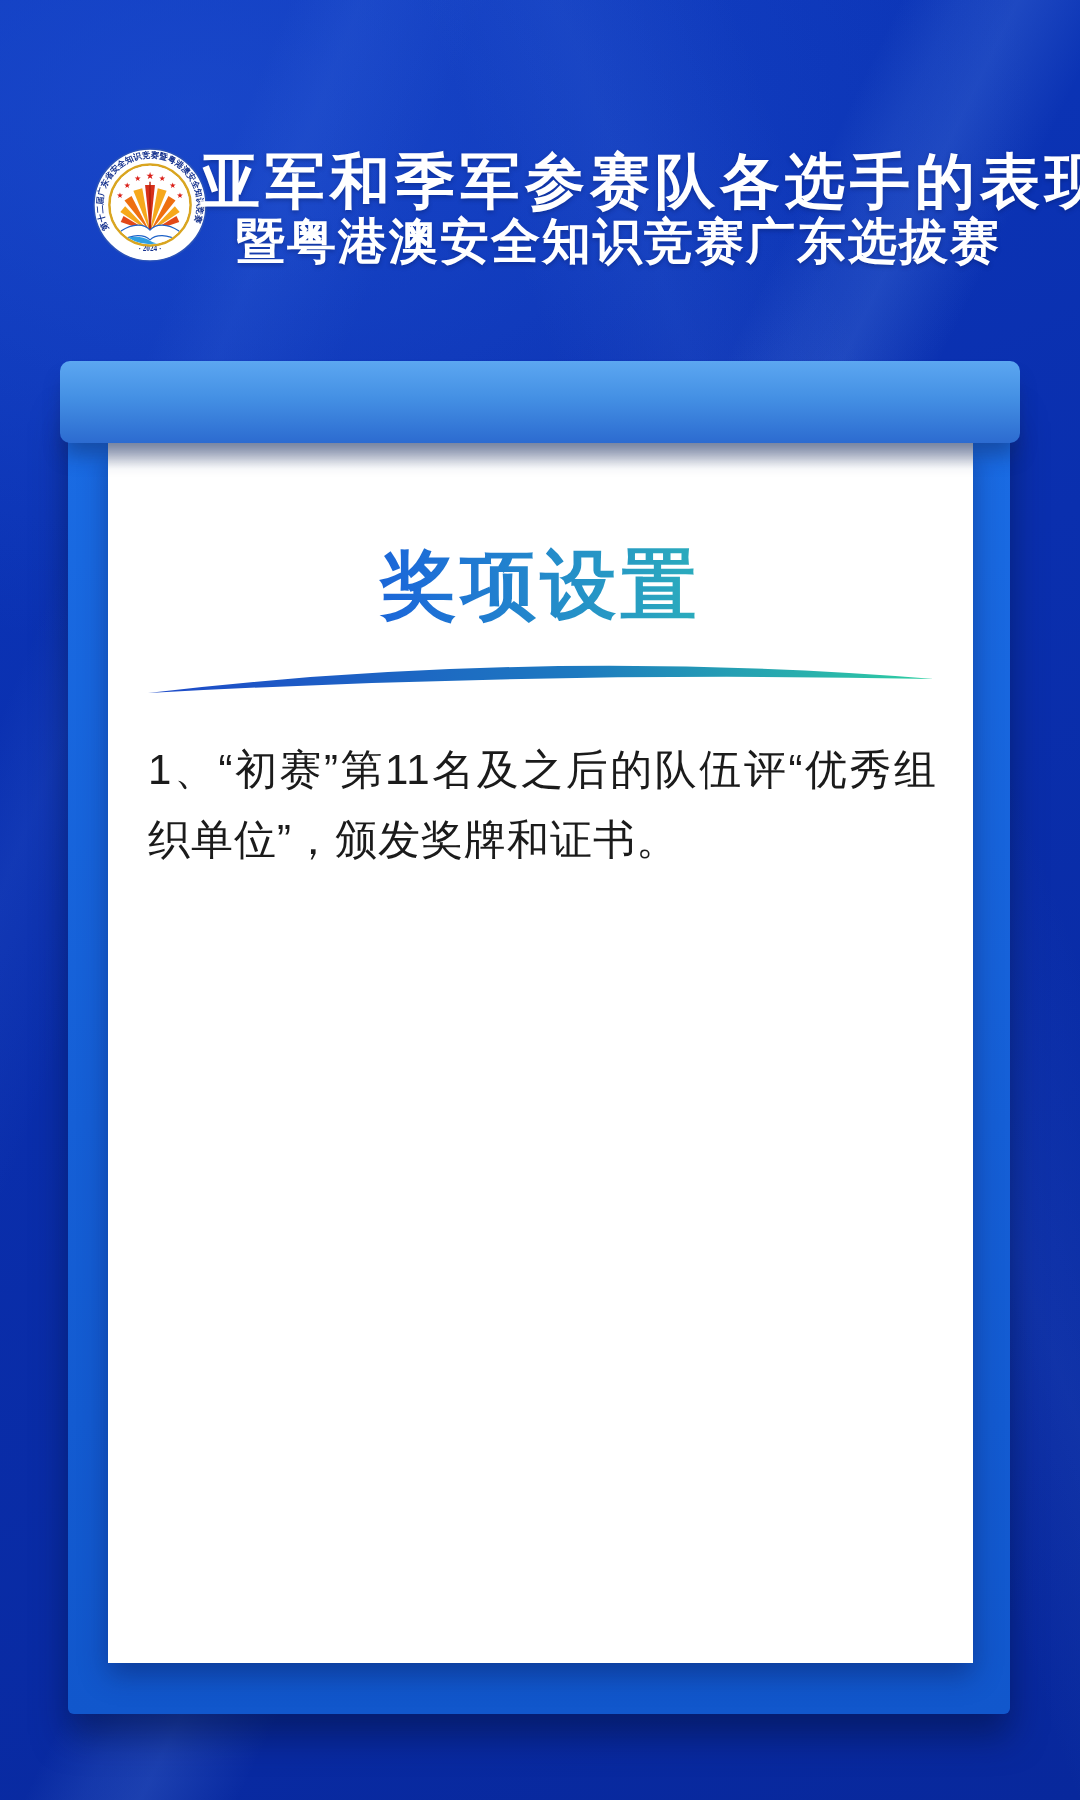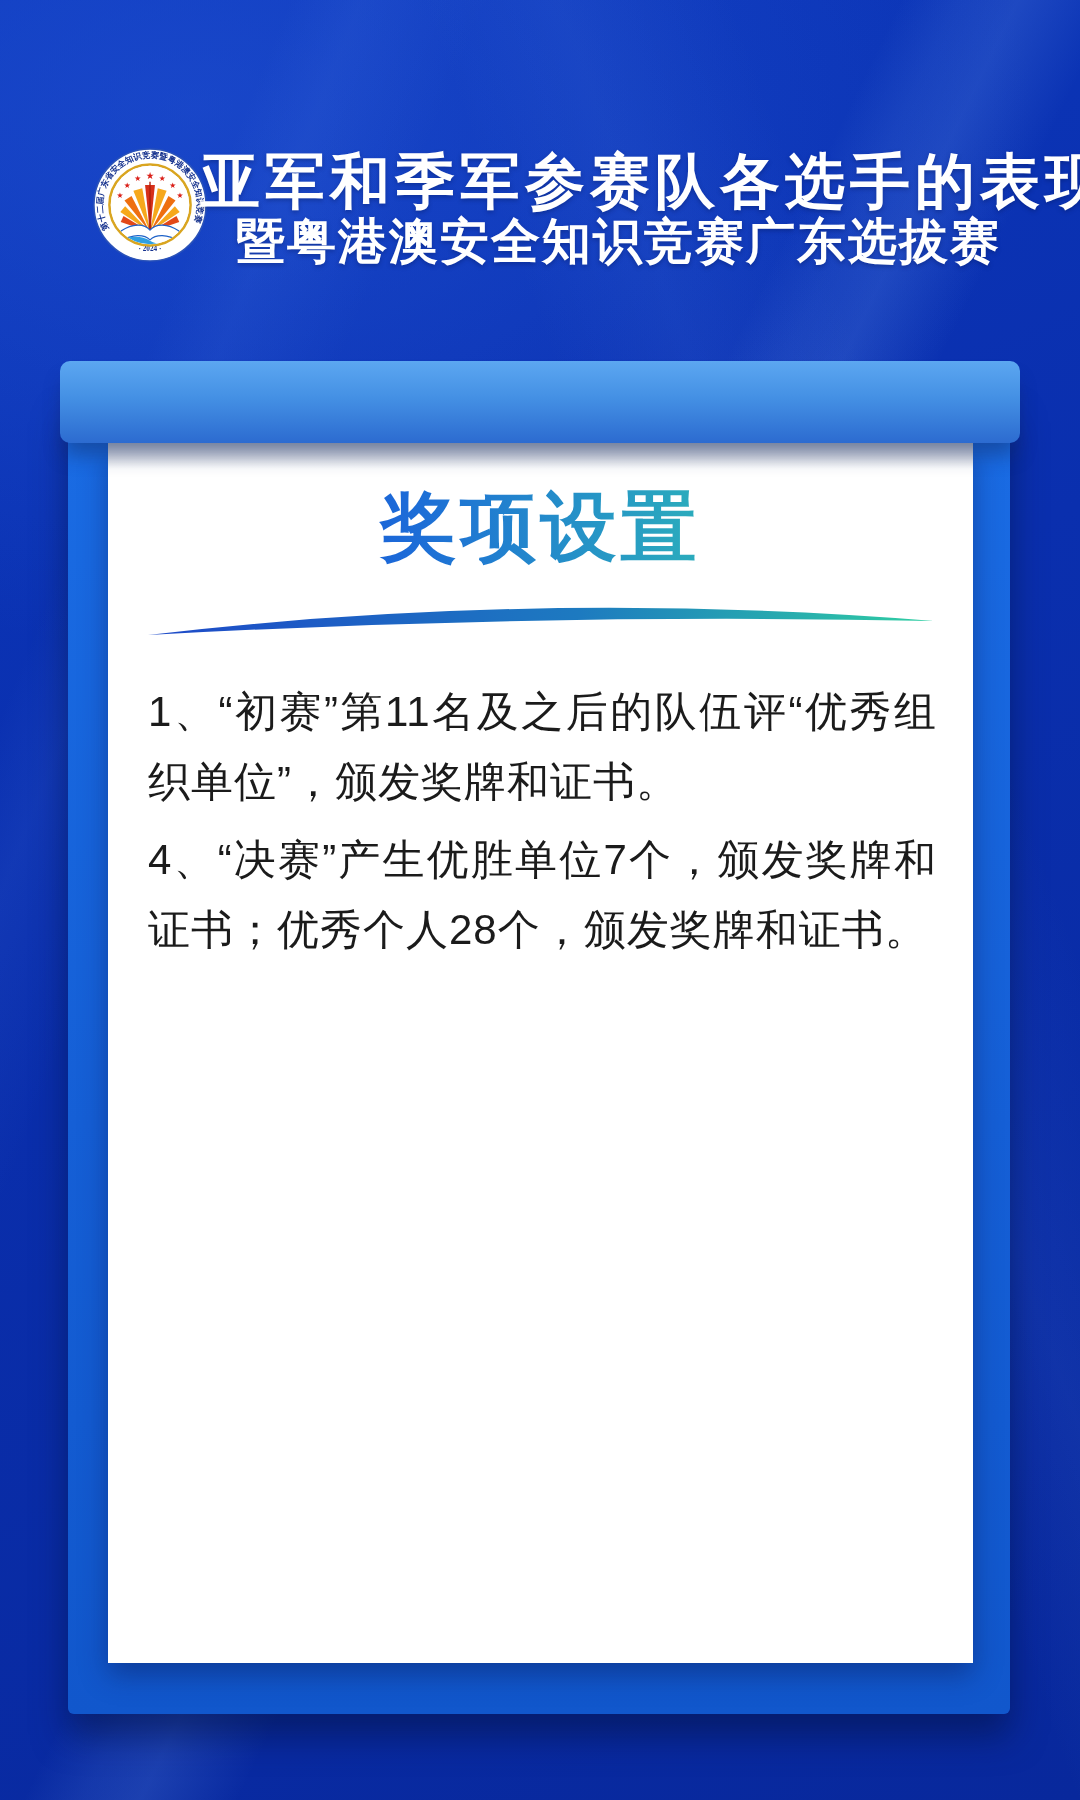--- a/index.html
+++ b/index.html
@@ -46,21 +46,21 @@
     position:absolute;left:108px;top:443px;width:865px;height:1220px;
     background:#ffffff;z-index:2;
     box-shadow:0 12px 26px rgba(8,26,92,.45);
   }
   .card-inner-shadow{
     position:absolute;left:0;top:0;right:0;height:26px;
     background:linear-gradient(180deg,rgba(90,105,135,.38),rgba(255,255,255,0));
   }
 
   .card-title{
-    margin:44px 0 0 0;text-align:center;
+    margin:102px 0 0 0;text-align:center;
     font-size:76px;font-weight:900;letter-spacing:4px;line-height:1.05;
     background:linear-gradient(90deg,#1243cd 0%,#1c6ad8 34%,#2aa8be 66%,#30d29e 100%);
     -webkit-background-clip:text;background-clip:text;
     -webkit-text-fill-color:transparent;color:transparent;
   }
   .swoosh{display:block;margin:26px auto 0 auto;}
 
   .paras{margin:36px 36px 0 40px;}
   .para{
     margin:0 0 8px 0;
@@ -140,16 +140,15 @@
           <stop offset="0" stop-color="#1d49c8"></stop>
           <stop offset="0.55" stop-color="#1d7ac0"></stop>
           <stop offset="1" stop-color="#2fcfa2"></stop>
         </linearGradient>
       </defs>
       <path d="M2,42 Q390,-4 788,28 Q400,20 2,42 Z" fill="url(#swg)"></path>
     </svg>
 
     <div class="paras">
       <p class="para">1、“初赛”第11名及之后的队伍评“优秀组织单位”，颁发奖牌和证书。</p>
-      <p class="para">4、“决赛”产生优胜单位7个，颁发奖牌和证书；优秀个人28个，颁发奖牌和证书。</p>
     </div>
   </div>
 </div>
 
 </body></html>

